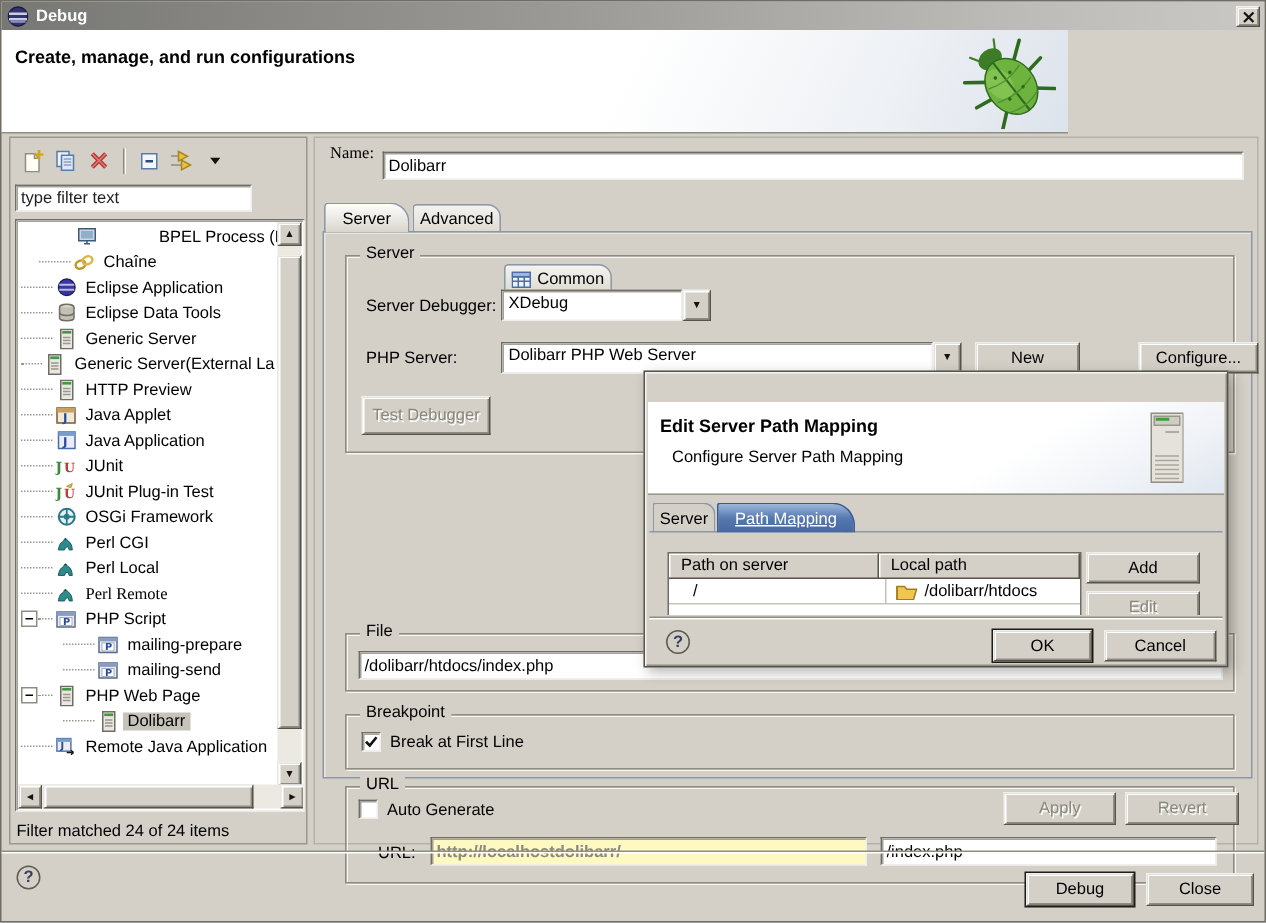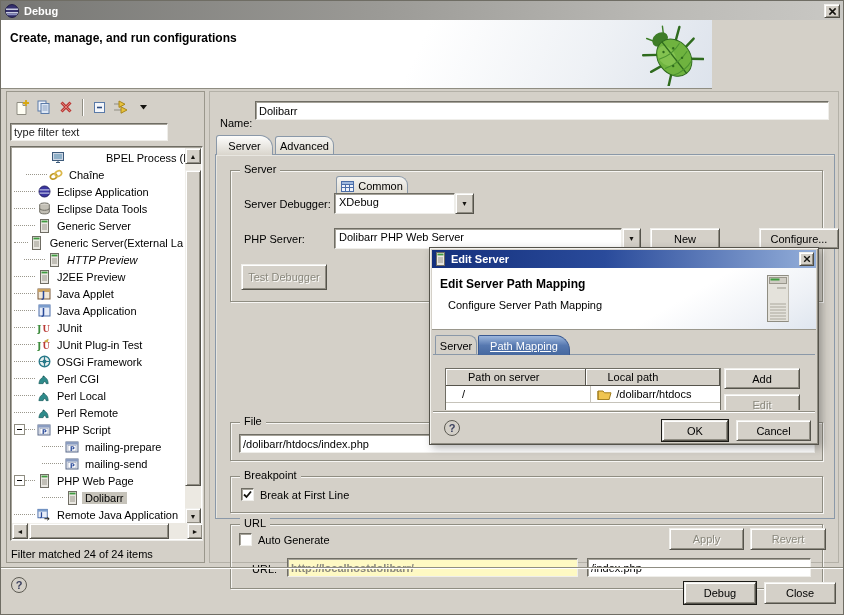--- a/index.html
+++ b/index.html
@@ -64,21 +64,21 @@
         background:#d4d0c8;border-radius:2px 8px 0 0;}
   .dtab.on{background:linear-gradient(180deg,#9db7dd,#5678b0 50%,#46689f);color:#fff;
            text-decoration:underline;border-color:#3a5a92;border-radius:2px 15px 0 0;}
   
   .dlg{background:#d4d0c8;border:1px solid #55534b;
        box-shadow:inset 1px 1px 0 #f4f3ef,inset -1px -1px 0 #8f8c82,3px 3px 8px rgba(40,40,40,.35);}
   .dtitle{background:linear-gradient(90deg,#14307c,#2a4b9b 45%,#93aed9);display:flex;align-items:center;padding-left:3px;}
   .dtitle .t{color:#fff;font-weight:bold;margin-left:5px;}
   .dhead{background:linear-gradient(150deg,#ffffff 62%,#eef1f6 85%,#dfe6ef);border-bottom:1px solid #9a978c;}
   .mhead{background:#d4d0c8;border-right:1px solid #55534b;border-bottom:1px solid #55534b;
-         box-shadow:inset 1px 1px 0 #fff;display:flex;align-items:center;padding-left:22px;}
+         box-shadow:inset 1px 1px 0 #fff;display:flex;align-items:center;padding-left:8px;}
   .mrow{background:#fff;display:flex;align-items:center;}
   .mcell{height:16px;display:flex;align-items:center;}
   .helpc{width:16px;height:16px;border-radius:50%;border:1px solid #5c5a52;color:#3a3f5e;
          display:flex;align-items:center;justify-content:center;font-size:11px;font-weight:bold;background:transparent;}
   .sep{border-top:1px solid #8f8d82;border-bottom:1px solid #fff;}
 </style>
 </head>
 <body>
 
 <div class="win">
@@ -235,45 +235,34 @@
             <span class="dots" style="width: 21px;"></span>
             <span class="ticon">
               <svg width="11" height="14" viewBox="0 0 11 14">
                 <rect x="1.5" y=".5" width="8" height="13" fill="#e9e7e1" stroke="#6f6d64"></rect>
                 <rect x="2.5" y="1.6" width="6" height="1.8" fill="#3f9b3f"></rect>
                 <path d="M3 6h5M3 8h5M3 10h5" stroke="#9a978c"></path>
               </svg>
             </span>
             <span class="tlab">Generic Server(External La</span>
           </div>
-          <div class="trow" style="padding-left: 12px; font-style: italic;">
+          <div class="trow" style="padding-left: 2px;">
             <span class="dots" style="width: 21px;"></span>
             <span class="ticon">
               <svg width="11" height="14" viewBox="0 0 11 14">
                 <rect x="1.5" y=".5" width="8" height="13" fill="#e9e7e1" stroke="#6f6d64"></rect>
                 <rect x="2.5" y="1.6" width="6" height="1.8" fill="#3f9b3f"></rect>
                 <path d="M3 6h5M3 8h5M3 10h5" stroke="#9a978c"></path>
               </svg>
             </span>
             <span class="tlab">HTTP Preview</span>
           </div>
           <div class="trow" style="padding-left: 2px;">
             <span class="dots" style="width: 21px;"></span>
             <span class="ticon">
-              <svg width="11" height="14" viewBox="0 0 11 14">
-                <rect x="1.5" y=".5" width="8" height="13" fill="#e9e7e1" stroke="#6f6d64"></rect>
-                <rect x="2.5" y="1.6" width="6" height="1.8" fill="#3f9b3f"></rect>
-                <path d="M3 6h5M3 8h5M3 10h5" stroke="#9a978c"></path>
-              </svg>
-            </span>
-            <span class="tlab">J2EE Preview</span>
-          </div>
-          <div class="trow" style="padding-left: 2px;">
-            <span class="dots" style="width: 21px;"></span>
-            <span class="ticon">
               <svg width="14" height="12" viewBox="0 0 14 12">
                 <rect x="1" y="1" width="12" height="10" fill="#f2e8d8" stroke="#7a5a3a"></rect>
                 <rect x="1" y="1" width="12" height="3" fill="#c8a060"></rect>
                 <text x="5" y="10" font-size="8" font-weight="bold" fill="#2a4a9a" font-family="DejaVu Sans,sans-serif">J</text>
               </svg>
             </span>
             <span class="tlab">Java Applet</span>
           </div>
           <div class="trow" style="padding-left: 2px;">
             <span class="dots" style="width: 21px;"></span>
@@ -331,21 +320,21 @@
           <div class="trow" style="padding-left: 2px;">
             <span class="dots" style="width: 21px;"></span>
             <span class="ticon">
               <svg width="15" height="13" viewBox="0 0 15 13">
                 <path d="M2 12c.5-3 1.5-5.5 3.5-6 .5-.2.5-2.2 1.5-2.2s1 1 2 1.8c2 1 2.8 3.4 3 6.4h-2.2l-.8-2.4-1.8.6-.7 1.8z" fill="#2e8b8b" stroke="#1a5a5a" stroke-width=".7"></path>
                 <circle cx="7.2" cy="4.4" r=".5" fill="#0a3a3a"></circle>
               </svg>
             </span>
             <span class="tlab">Perl Local</span>
           </div>
-          <div class="trow" style="padding-left: 2px;">
+          <div class="trow" style="padding-left: 2px; font-family: Liberation Serif, serif;">
             <span class="dots" style="width: 21px;"></span>
             <span class="ticon">
               <svg width="15" height="13" viewBox="0 0 15 13">
                 <path d="M2 12c.5-3 1.5-5.5 3.5-6 .5-.2.5-2.2 1.5-2.2s1 1 2 1.8c2 1 2.8 3.4 3 6.4h-2.2l-.8-2.4-1.8.6-.7 1.8z" fill="#2e8b8b" stroke="#1a5a5a" stroke-width=".7"></path>
                 <circle cx="7.2" cy="4.4" r=".5" fill="#0a3a3a"></circle>
               </svg>
             </span>
             <span class="tlab">Perl Remote</span>
           </div>
           <div class="trow" style="padding-left: 2px;">
@@ -445,21 +434,21 @@
             <span class="arrow">►</span>
           </div>
       </div>
     </div>
 
     <div class="a lbl" style="left:4px;top:456px;">Filter matched 24 of 24 items</div>
   </div>
 
   <div class="a" style="left:208px;top:90px;width:630px;height:472px;border:1px solid #b4b1a8;">
 
-    <span class="a lbl" style="left:10px;top:25px;">Name:</span>
+    <span class="a lbl" style="left:10px;top:4px;font-family:Liberation Serif, serif;">Name:</span>
     <input class="a field" style="left: 45px; top: 9px; width: 574px; height: 19px;" value="Dolibarr">
 
     <div class="a tab on" style="left:6px;top:43px;width:57px;height:20px;z-index:2;">
         <span>Server</span>
       </div>
     <div class="a tab" style="left:65px;top:44px;width:59px;height:19px;">
         <span>Advanced</span>
       </div>
     <div class="a tab" style="left:126px;top:44px;width:72px;height:19px;margin-top:40px;">
       <span style="display:flex;">
@@ -538,35 +527,20 @@
   <span class="a helpc" style="left:10px;top:576px;">?</span>
   <div class="a btn def" style="left:683px;top:581px;width:72px;height:22px;">
       <span>Debug</span>
     </div>
   <div class="a btn" style="left:763px;top:581px;width:72px;height:22px;">
       <span>Close</span>
     </div>
 
   <div class="a dlg" style="left:428px;top:246px;width:390px;height:198px;z-index:10;">
 
-    <div class="a dtitle" style="left:2px;top:2px;width:384px;height:18px;">
-      <span style="display:flex;">
-        <svg width="11" height="14" viewBox="0 0 11 14">
-            <rect x="1.5" y=".5" width="8" height="13" fill="#e9e7e1" stroke="#6f6d64"></rect>
-            <rect x="2.5" y="1.6" width="6" height="1.8" fill="#3f9b3f"></rect>
-            <path d="M3 6h5M3 8h5M3 10h5" stroke="#9a978c"></path>
-          </svg>
-      </span>
-      <span class="t">Edit Server</span>
-      <span class="a xbtn" style="right:2px;top:2px;width:15px;height:14px;">
-        <svg width="8" height="8" viewBox="0 0 10 10">
-            <path d="M1.5 1.5l7 7M8.5 1.5l-7 7" stroke="#14130f" stroke-width="1.7"></path>
-          </svg>
-      </span>
-    </div>
 
     <div class="a dhead" style="left:2px;top:20px;width:384px;height:62px;">
       <div class="a" style="left:8px;top:9px;font-weight:bold;font-size:12px;">Edit Server Path Mapping</div>
       <div class="a" style="left:16px;top:31px;">Configure Server Path Mapping</div>
       <span class="a" style="right:24px;top:6px;">
         <svg width="28" height="50" viewBox="0 0 28 50">
             <rect x="3.5" y="1.5" width="21" height="46" fill="#e4e2db" stroke="#8f8d82"></rect>
             <rect x="5.5" y="3.5" width="17" height="6" fill="#cfccc3" stroke="#9a978c"></rect>
             <rect x="6.5" y="4.5" width="9" height="2" fill="#3f9b3f"></rect>
             <path d="M13 14h9" stroke="#9a978c"></path>

